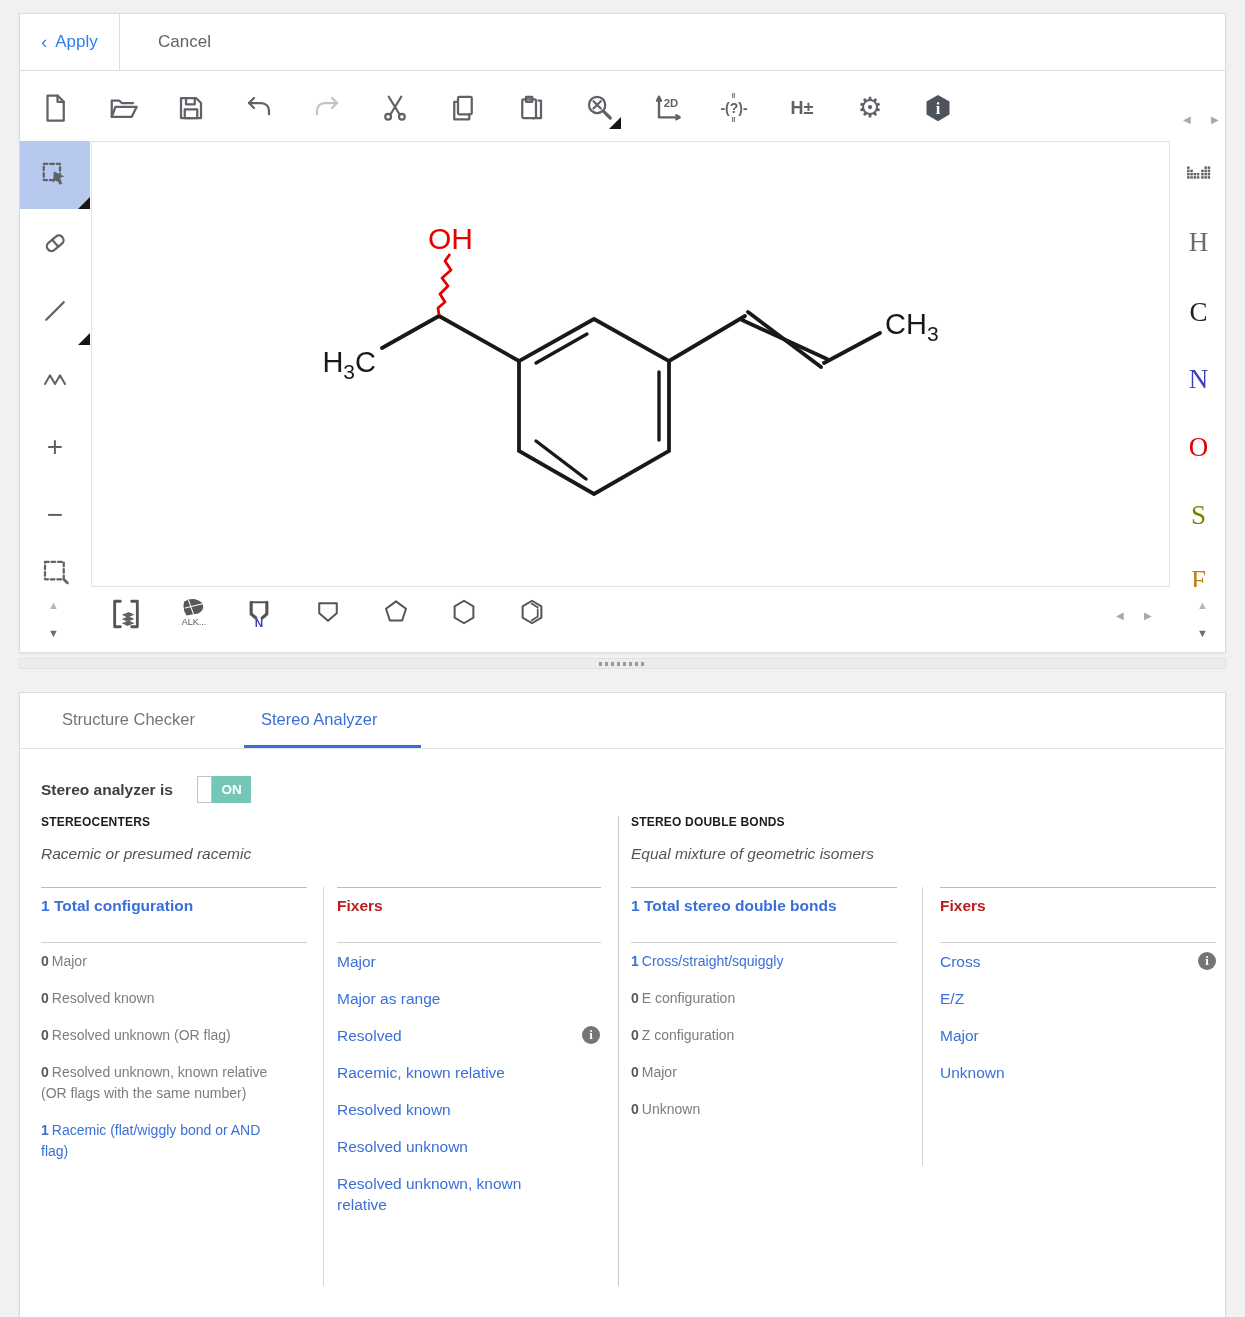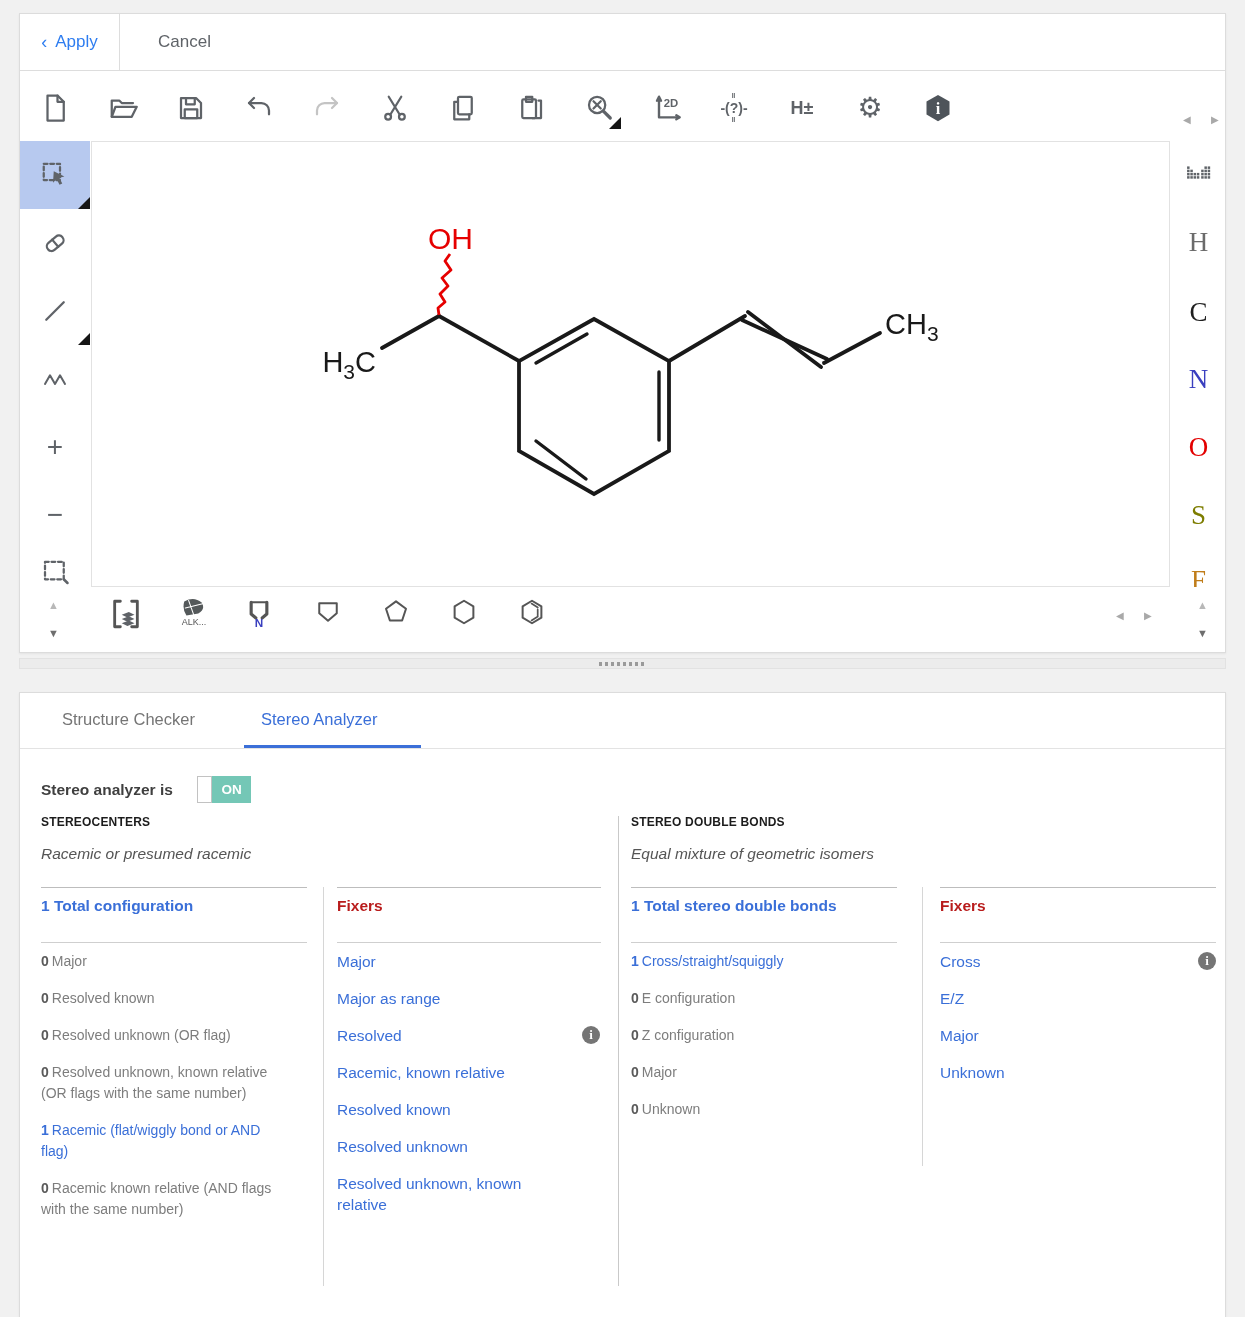--- a/index.html
+++ b/index.html
@@ -377,21 +377,20 @@
 
   <div class="hline" style="left:21px;top:249px;width:266px;background:#cfcfcf;"></div>
   <div class="hline" style="left:317px;top:249px;width:264px;background:#cfcfcf;"></div>
 
   <div class="col" style="left:21px;width:248px;">
     <div class="li"><span class="num">0</span><span>Major</span></div>
     <div class="li"><span class="num">0</span><span>Resolved known</span></div>
     <div class="li"><span class="num">0</span><span>Resolved unknown (OR flag)</span></div>
     <div class="li"><span class="num">0</span><span>Resolved unknown, known relative (OR flags with the same number)</span></div>
     <div class="li hl"><span class="num">1</span><span>Racemic (flat/wiggly bond or AND flag)</span></div>
-    <div class="li"><span class="num">0</span><span>Racemic known relative (AND flags with the same number)</span></div>
   </div>
 
   <div class="col" style="left:317px;width:245px;">
     <div class="fixrow"><span class="fixer">Major</span></div>
     <div class="fixrow"><span class="fixer">Major as range</span></div>
     <div class="fixrow" style="width:263px;">
       <span class="fixer">Resolved</span>
       <span class="info-ic">i</span>
     </div>
     <div class="fixrow"><span class="fixer">Racemic, known relative</span></div>

